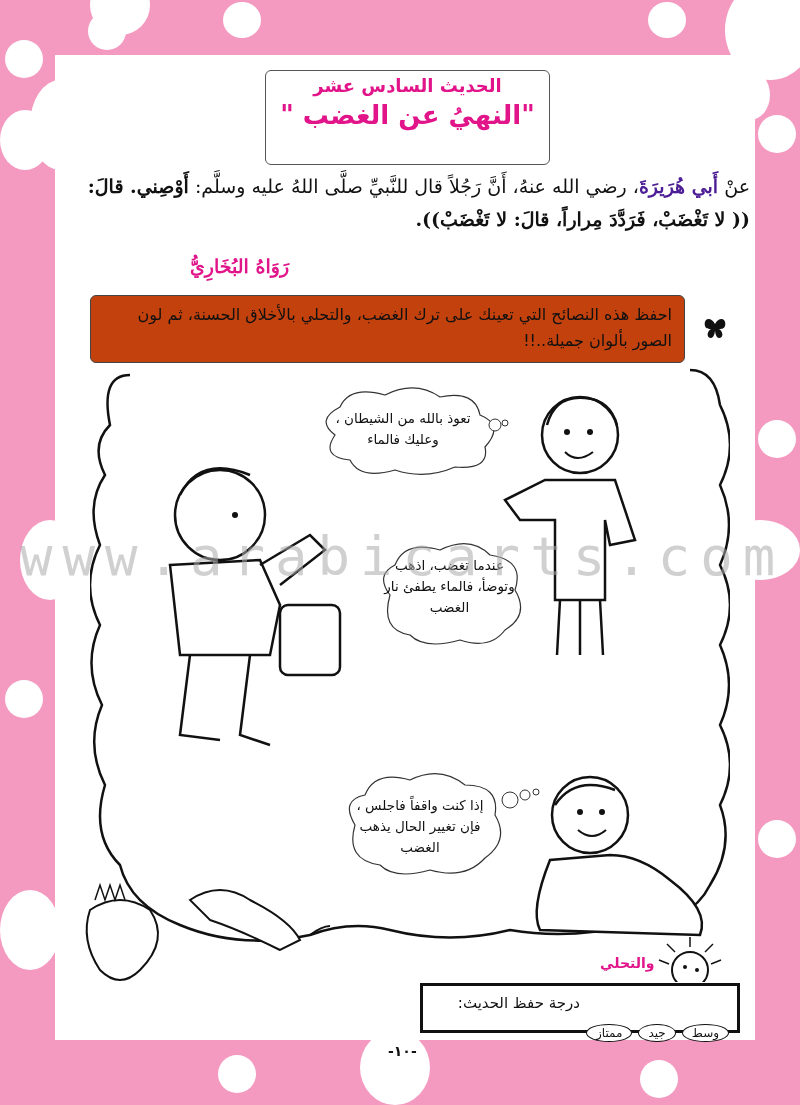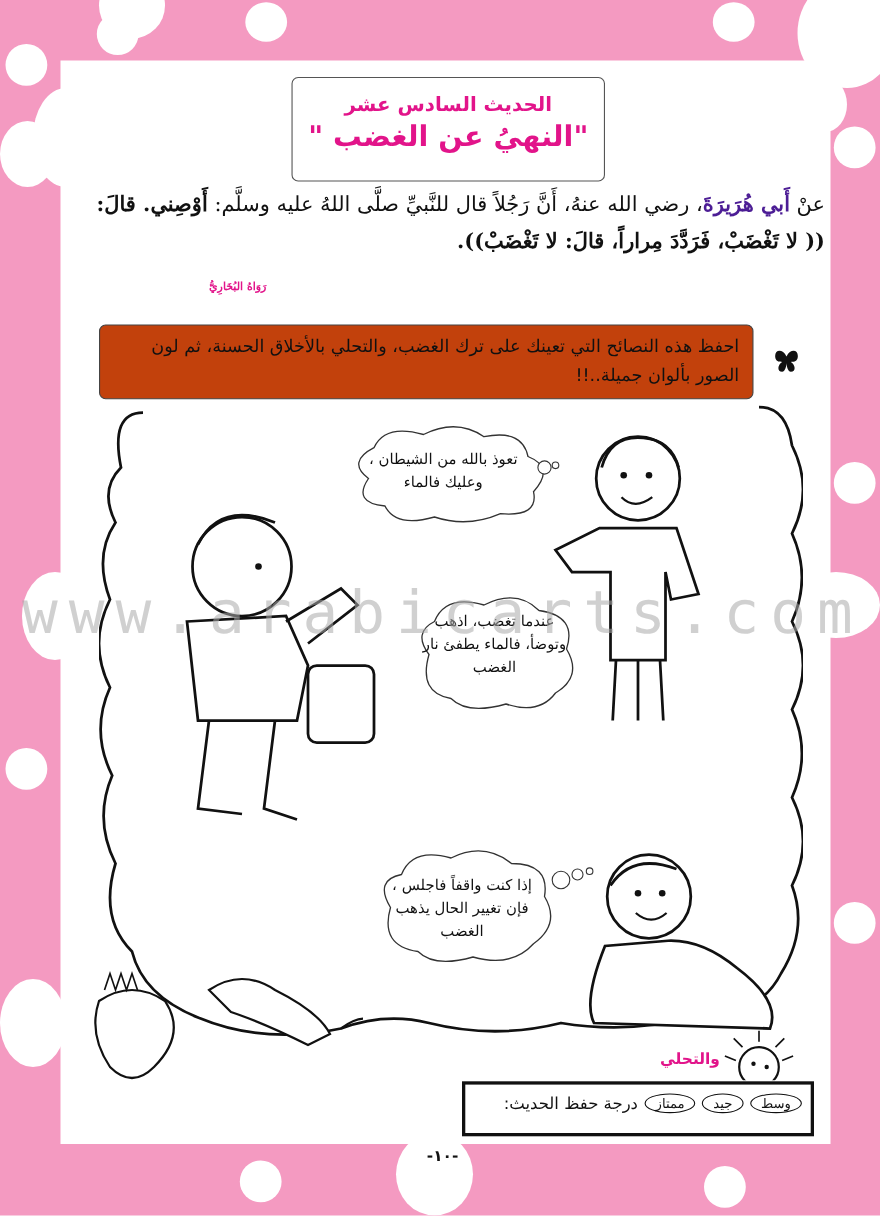--- a/index.html
+++ b/index.html
@@ -1,38 +1,38 @@
 <!DOCTYPE html>
 <html><head>
 <meta charset="utf-8">
 <style>
   html, body { margin:0; padding:0; }
   body { width:800px; height:1105px; position:relative; overflow:hidden; background:#f49ac1; font-family:"DejaVu Sans", sans-serif; }
   .dot { position:absolute; border-radius:50%; background:#fff; }
   .page { position:absolute; left:55px; top:55px; width:700px; height:985px; background:#fff; }
   .blob { position:absolute; background:#fff; border-radius:50%; }
   .title-box { position:absolute; left:265px; top:70px; width:283px; height:93px; border:1.5px solid #555; border-radius:6px; background:#fff; text-align:center; direction:rtl; }
-  .title-box .t1 { color:#e2148a; font-weight:bold; font-size:18px; margin-top:14px; }
+  .title-box .t1 { color:#e2148a; font-weight:bold; font-size:18px; margin-top:4px; }
   .title-box .t2 { color:#e2148a; font-weight:bold; font-size:26px; margin-top:4px; }
   .hadith { position:absolute; left:70px; top:170px; width:680px; direction:rtl; text-align:right; font-family:"DejaVu Serif", serif; font-size:19px; line-height:33px; color:#111; }
   .hadith .pink { color:#4c1d95; font-weight:bold; }
   .hadith b { font-weight:bold;text-align:right; }
-  .narrator { position:absolute; left:190px; top:255px; direction:rtl; color:#e2148a; font-family:"DejaVu Serif", serif; font-size:10px; font-weight:bold; }
+  .narrator { position:absolute; left:190px; top:255px; direction:rtl; color:#e2148a; font-family:"DejaVu Serif", serif; font-size:19px; font-weight:bold; }
   .instr { position:absolute; left:90px; top:295px; width:595px; height:68px; border:1.5px solid #444; border-radius:6px; background:#c2410c; direction:rtl; text-align:right; font-size:16px; line-height:26px; padding:6px 12px; box-sizing:border-box; color:#111; }
   .butterfly { position:absolute; left:703px; top:318px; font-size:22px; color:#111; }
   .cloud-frame { position:absolute; left:90px; top:365px; width:640px; height:580px; }
   .bubble { position:absolute; direction:rtl; text-align:center; font-size:13.5px; line-height:21px; color:#111; }
   .bubble-bg { position:absolute; }
   .fig { position:absolute; }
   .watermark { position:absolute; left:20px; top:525px; width:760px; text-align:center; font-family:"DejaVu Sans Mono", monospace; font-size:54px; letter-spacing:10px; color:rgba(170,170,170,0.55); pointer-events:none; }
   .eval-label { position:absolute; left:600px; top:955px; color:#e2148a; font-weight:bold; font-size:14px; direction:rtl; }
   .eval-box { position:absolute; left:420px; top:983px; width:320px; height:50px; border:3px solid #111; background:#fff; box-sizing:border-box; }
   .eval-row { position:absolute; right:8px; top:8px; display:flex; flex-direction:row-reverse; align-items:flex-start; gap:6px; direction:rtl; }
   .eval-row .lbl { font-size:15px; color:#111; }
-  .pill { border:1.5px solid #111; border-radius:50%; padding:1px 9px; font-size:12px; color:#111; background:#fff; }
+  .pill { border:1.5px solid #111; border-radius:50%; padding:1px 9px; font-size:12px; color:#111; background:#fff;margin-top:30px; }
   .pagenum { position:absolute; left:388px; top:1043px; font-size:14px; color:#111; font-weight:bold; direction:rtl; }
 </style>
 </head>
 <body>
 
 <div>
   <div class="dot" style="left:5px;top:40px;width:38px;height:38px;"></div>
   <div class="dot" style="left:88px;top:12px;width:38px;height:38px;"></div>
   <div class="dot" style="left:223px;top:2px;width:38px;height:36px;"></div>
   <div class="dot" style="left:648px;top:2px;width:38px;height:36px;"></div>

